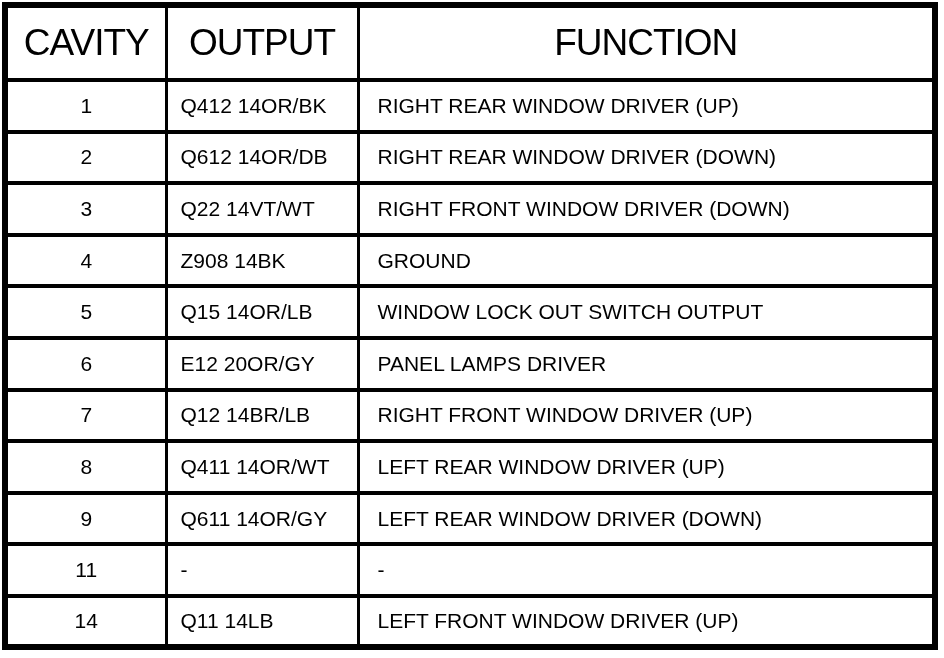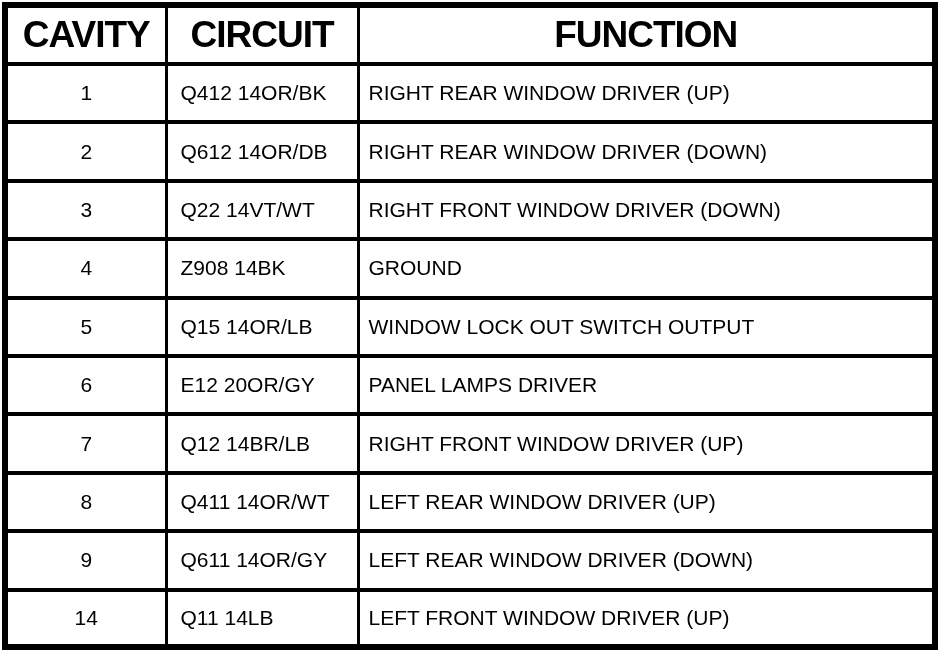--- a/index.html
+++ b/index.html
@@ -41,49 +41,49 @@
     overflow: hidden;
     white-space: nowrap;
   }
   tr th:first-child, tr td:first-child { border-left: 0; }
   tr th:last-child,  tr td:last-child  { border-right: 0; margin-left: 48px; }
   thead th { border-top: 0; }
   tbody tr:last-child td { border-bottom: 0; }
   thead th {
     height: 46px;
     font-size: 37px;
-    font-weight: bold;
+    font-weight: normal;
     letter-spacing: -1px;
     text-align: center;
-    padding: 4px;
+    padding: 12px;
   }
   td {
     font-size: 21px;
     letter-spacing: 0;
     padding: 0;
   }
   td.cell-cavity   { text-align: center; }
   td.cell-circuit  { text-align: left; padding-left: 13px; }
-  td.cell-function { text-align: left; padding-left: 9px; }
+  td.cell-function { text-align: left; padding-left: 18px; }
 </style>
 </head>
 <body>
 
 <div class="sheet">
   <div class="frame">
     <table class="pinout">
       <colgroup>
         <col class="c1">
         <col class="c2">
         <col class="c3">
       </colgroup>
       <thead>
         <tr>
           <th>CAVITY</th>
-          <th>CIRCUIT</th>
+          <th>OUTPUT</th>
           <th>FUNCTION</th>
         </tr>
       </thead>
       <tbody>
           <tr>
             <td class="cell-cavity">1</td>
             <td class="cell-circuit">Q412 14OR/BK</td>
             <td class="cell-function">RIGHT REAR WINDOW DRIVER (UP)</td>
           </tr>
           <tr>
@@ -120,20 +120,25 @@
             <td class="cell-cavity">8</td>
             <td class="cell-circuit">Q411 14OR/WT</td>
             <td class="cell-function">LEFT REAR WINDOW DRIVER (UP)</td>
           </tr>
           <tr>
             <td class="cell-cavity">9</td>
             <td class="cell-circuit">Q611 14OR/GY</td>
             <td class="cell-function">LEFT REAR WINDOW DRIVER (DOWN)</td>
           </tr>
           <tr>
+            <td class="cell-cavity">11</td>
+            <td class="cell-circuit">-</td>
+            <td class="cell-function">-</td>
+          </tr>
+          <tr>
             <td class="cell-cavity">14</td>
             <td class="cell-circuit">Q11 14LB</td>
             <td class="cell-function">LEFT FRONT WINDOW DRIVER (UP)</td>
           </tr>
         </tbody>
     </table>
   </div>
 </div>
 
 </body></html>

